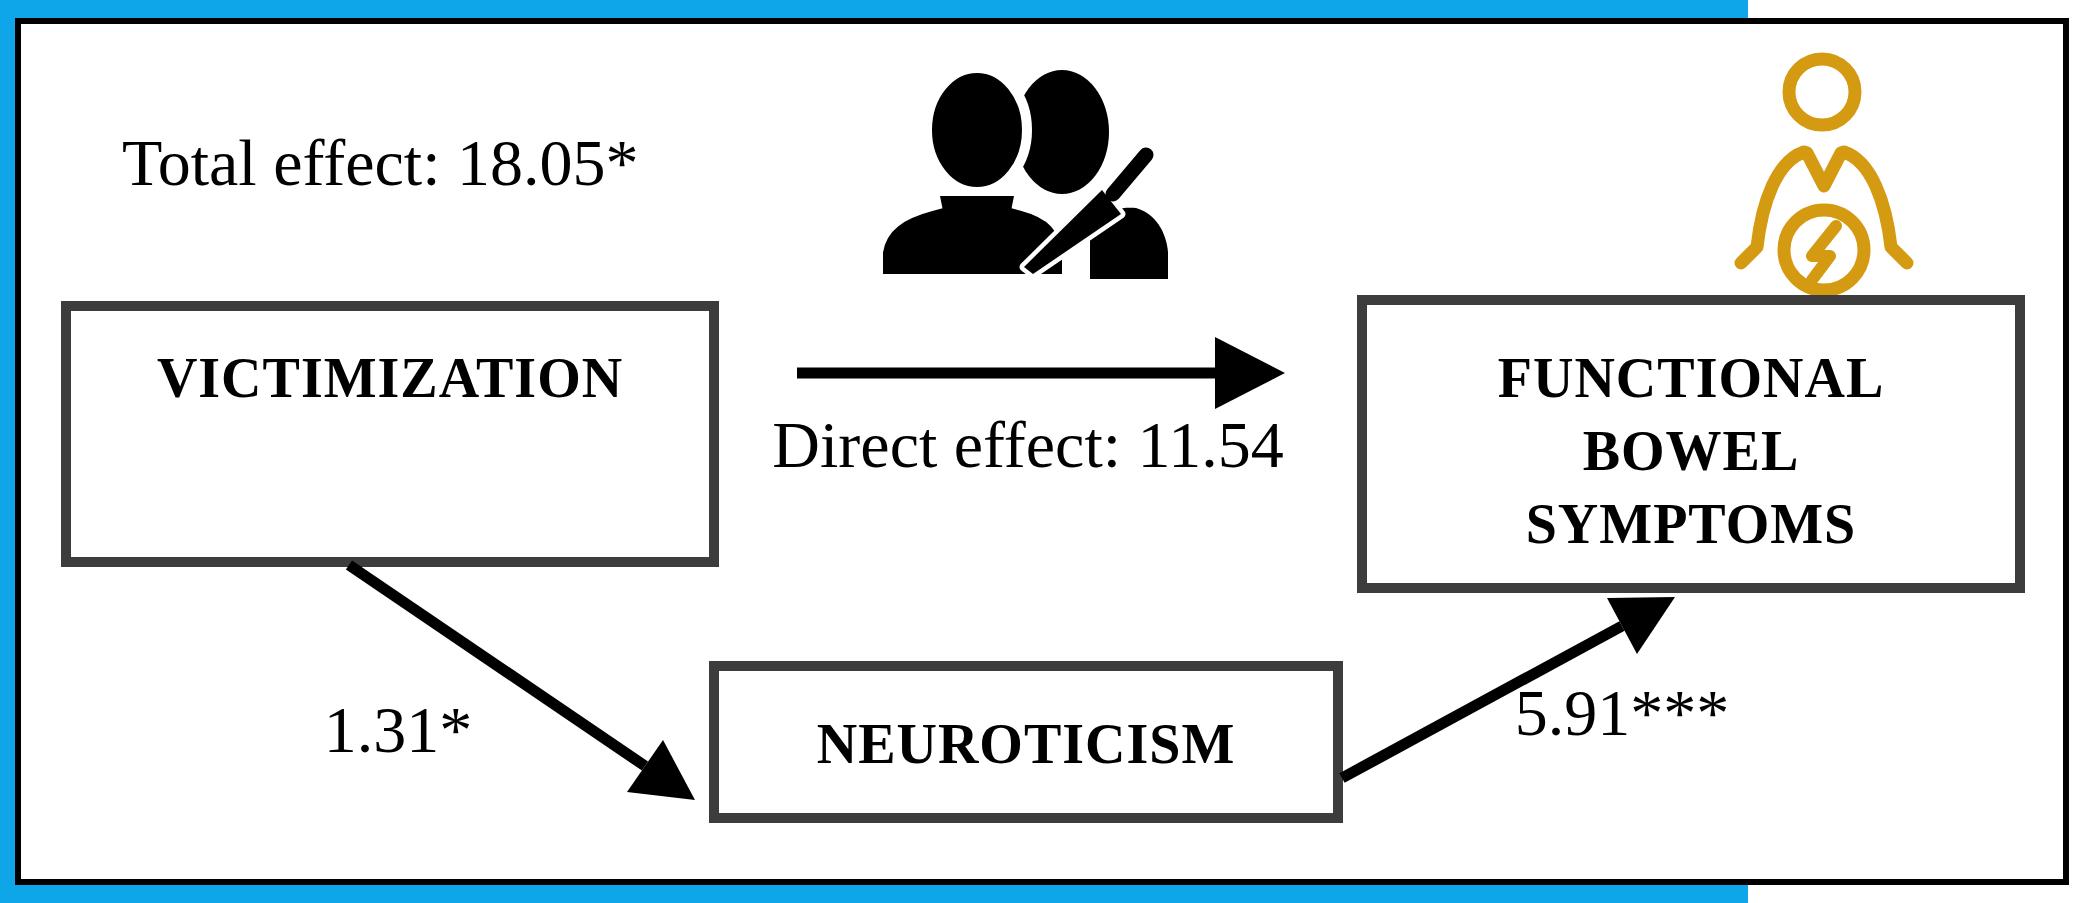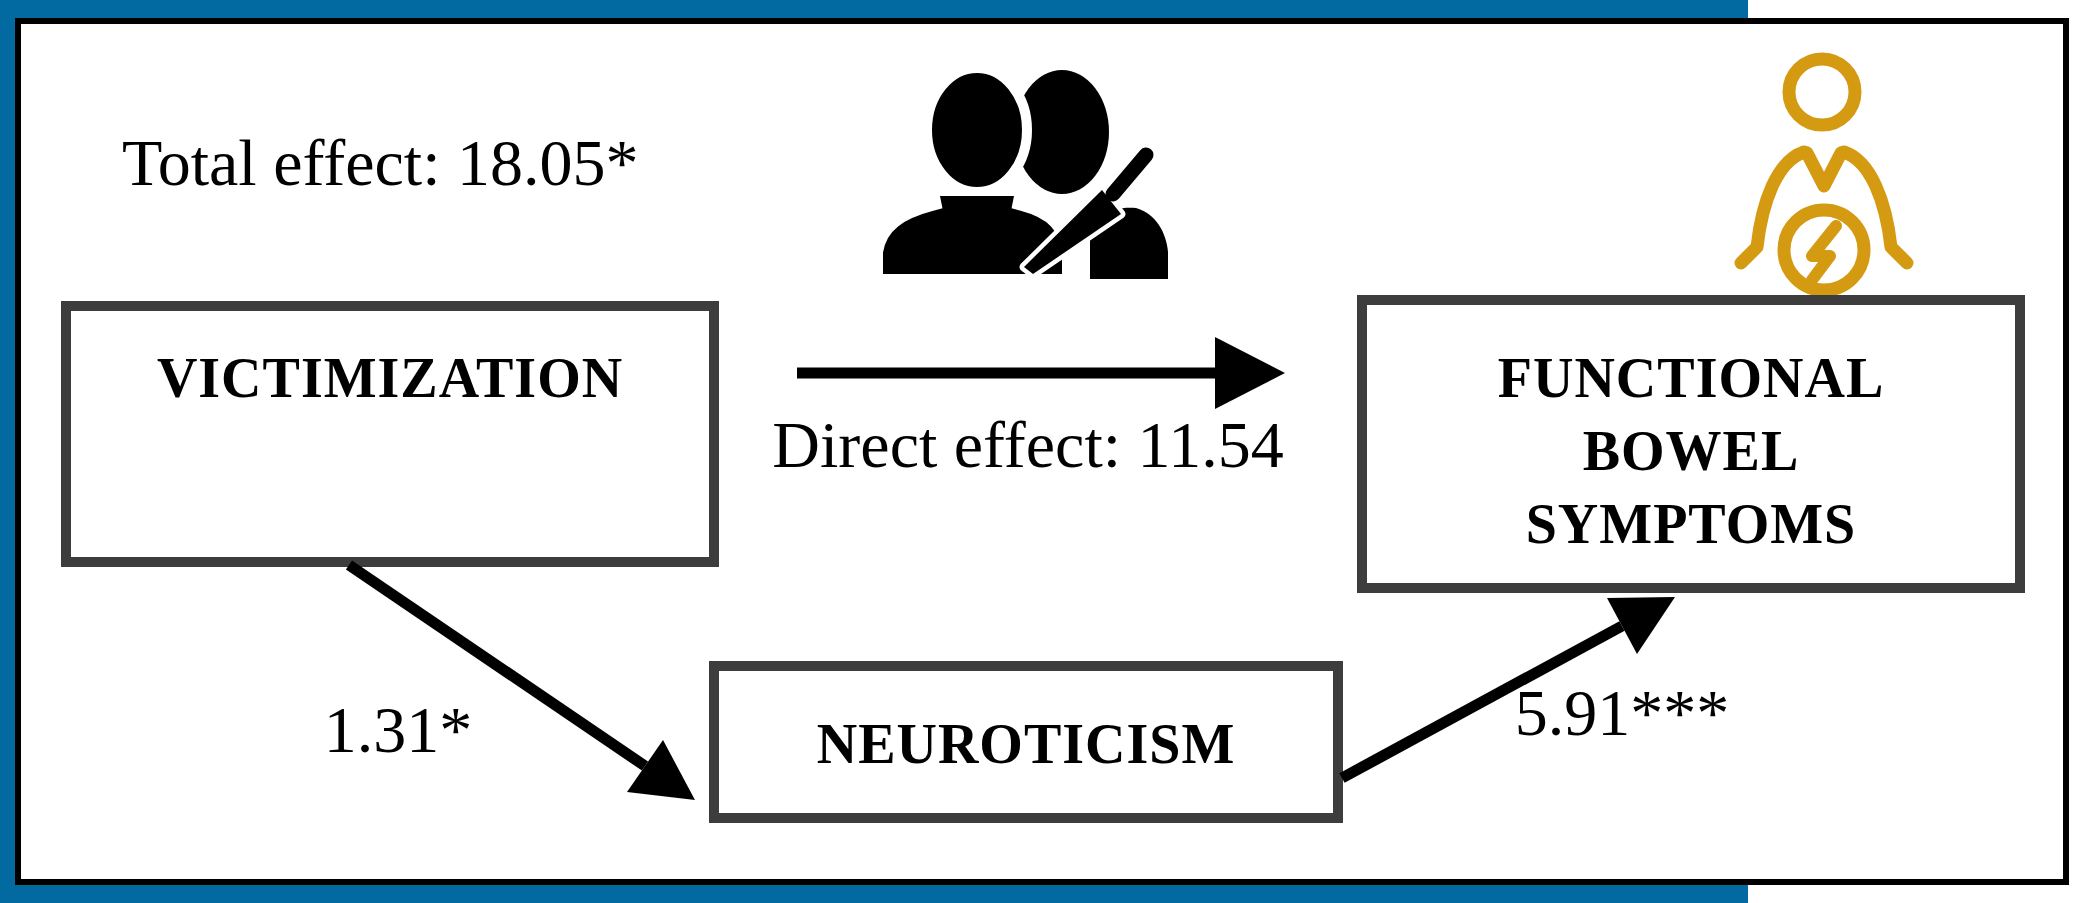--- a/index.html
+++ b/index.html
@@ -4,21 +4,21 @@
 <style>
   html, body {
     margin: 0;
     padding: 0;
     background: #ffffff;
   }
   .stage {
     width: 1748px;
     height: 903px;
     position: relative;
-    background: #0369a1;
+    background: #0ea5e9;
   }
   svg { display: block; }
   text {
     font-family: "Liberation Serif", "DejaVu Serif", serif;
     fill: #000000;
   }
   .label { font-size: 66px; }
   .box-label { font-size: 56px; font-weight: bold; letter-spacing: 1px; }
 </style>
 </head>

